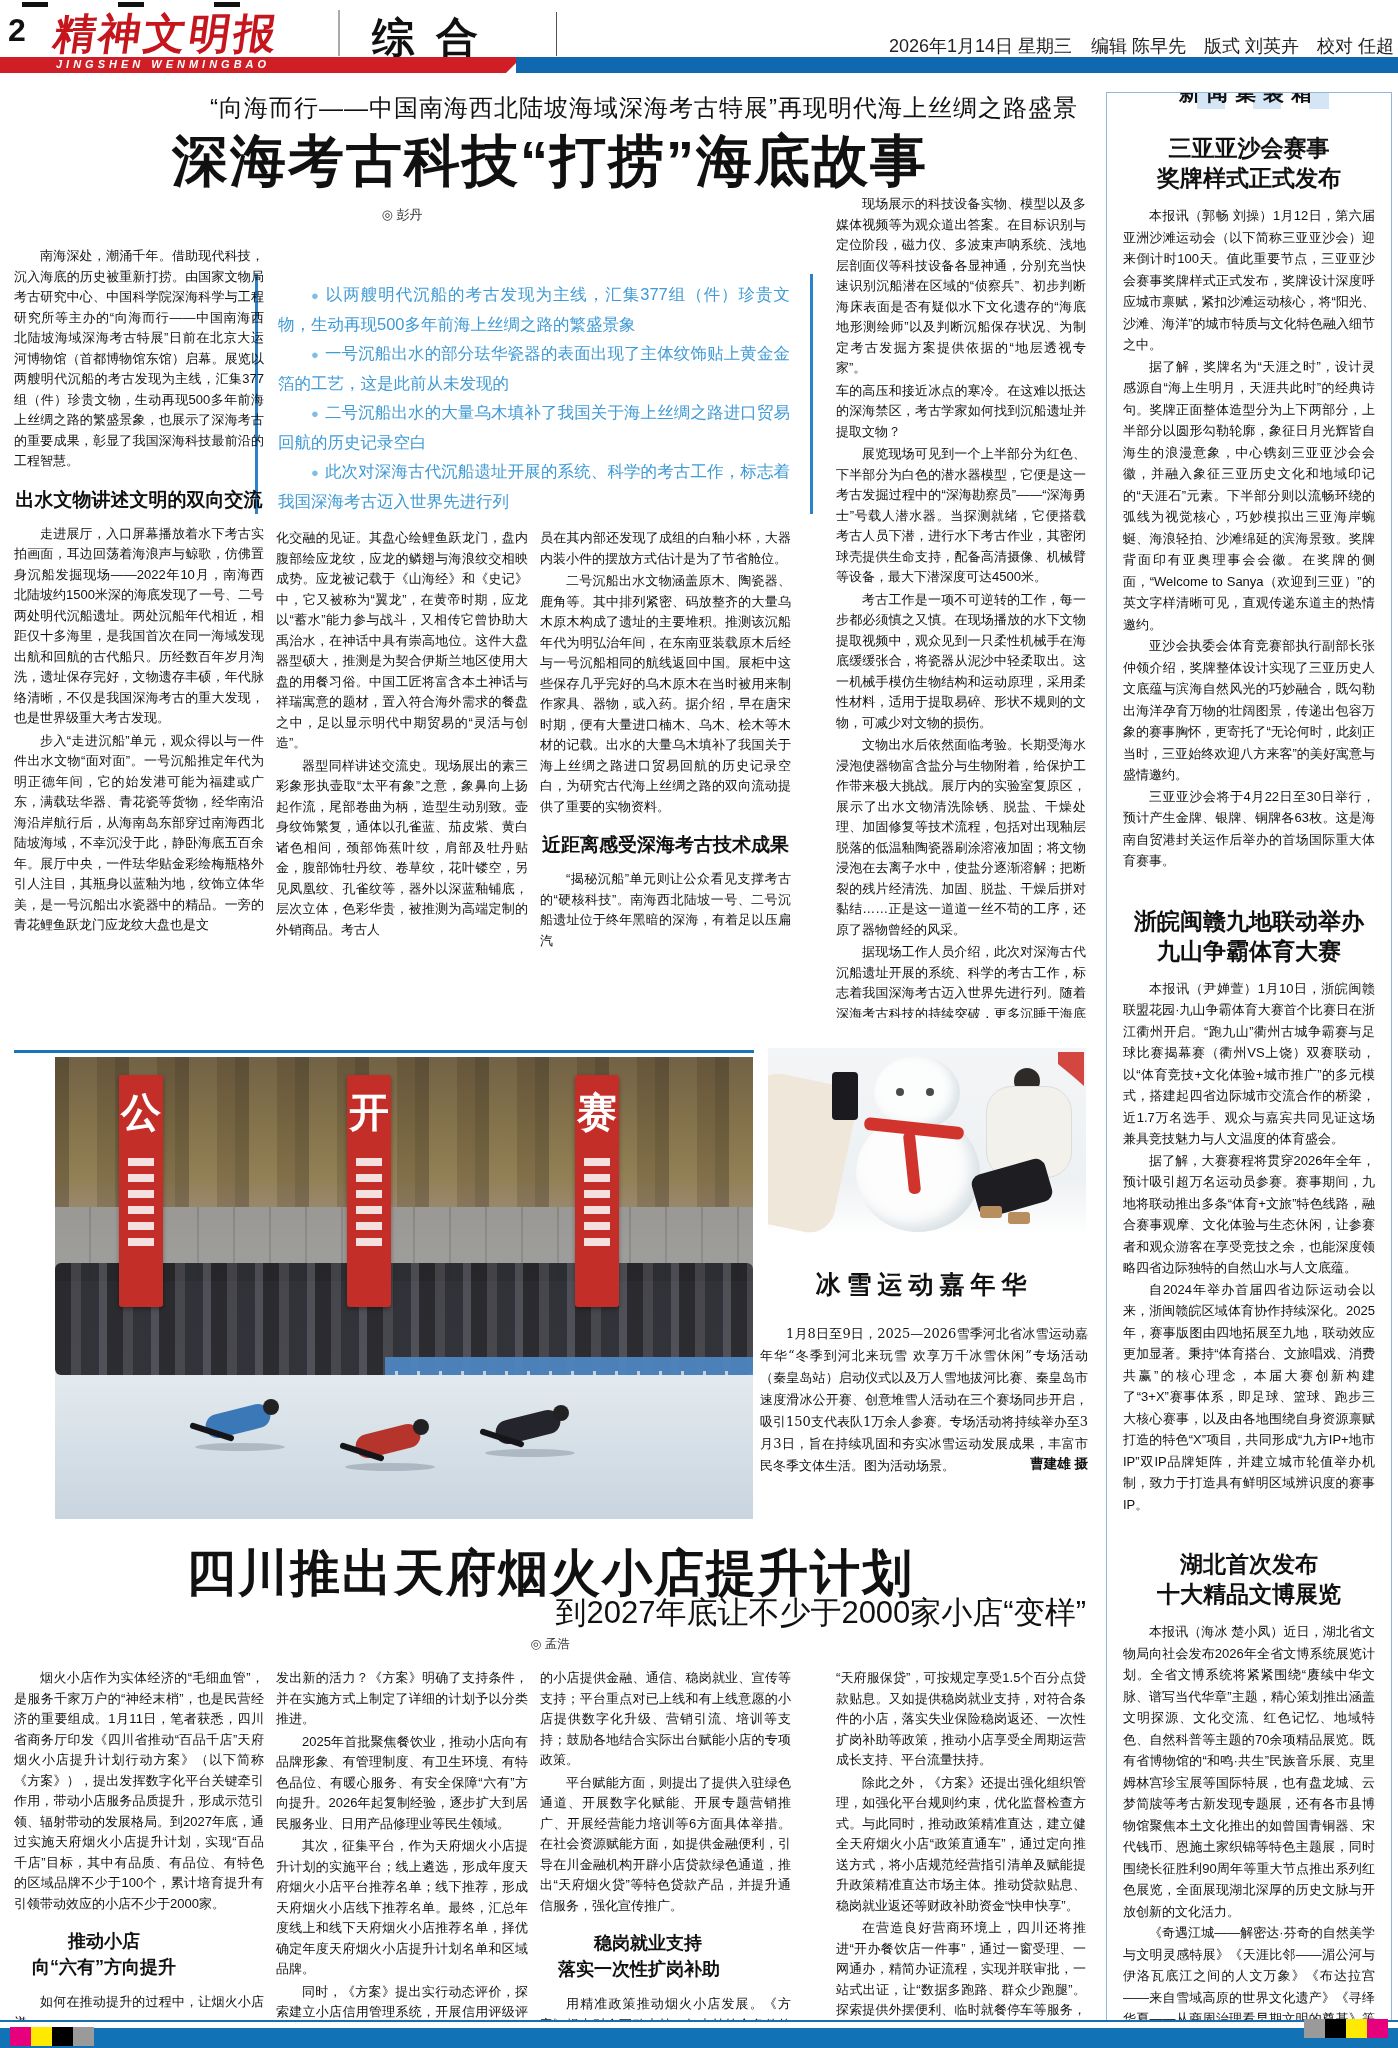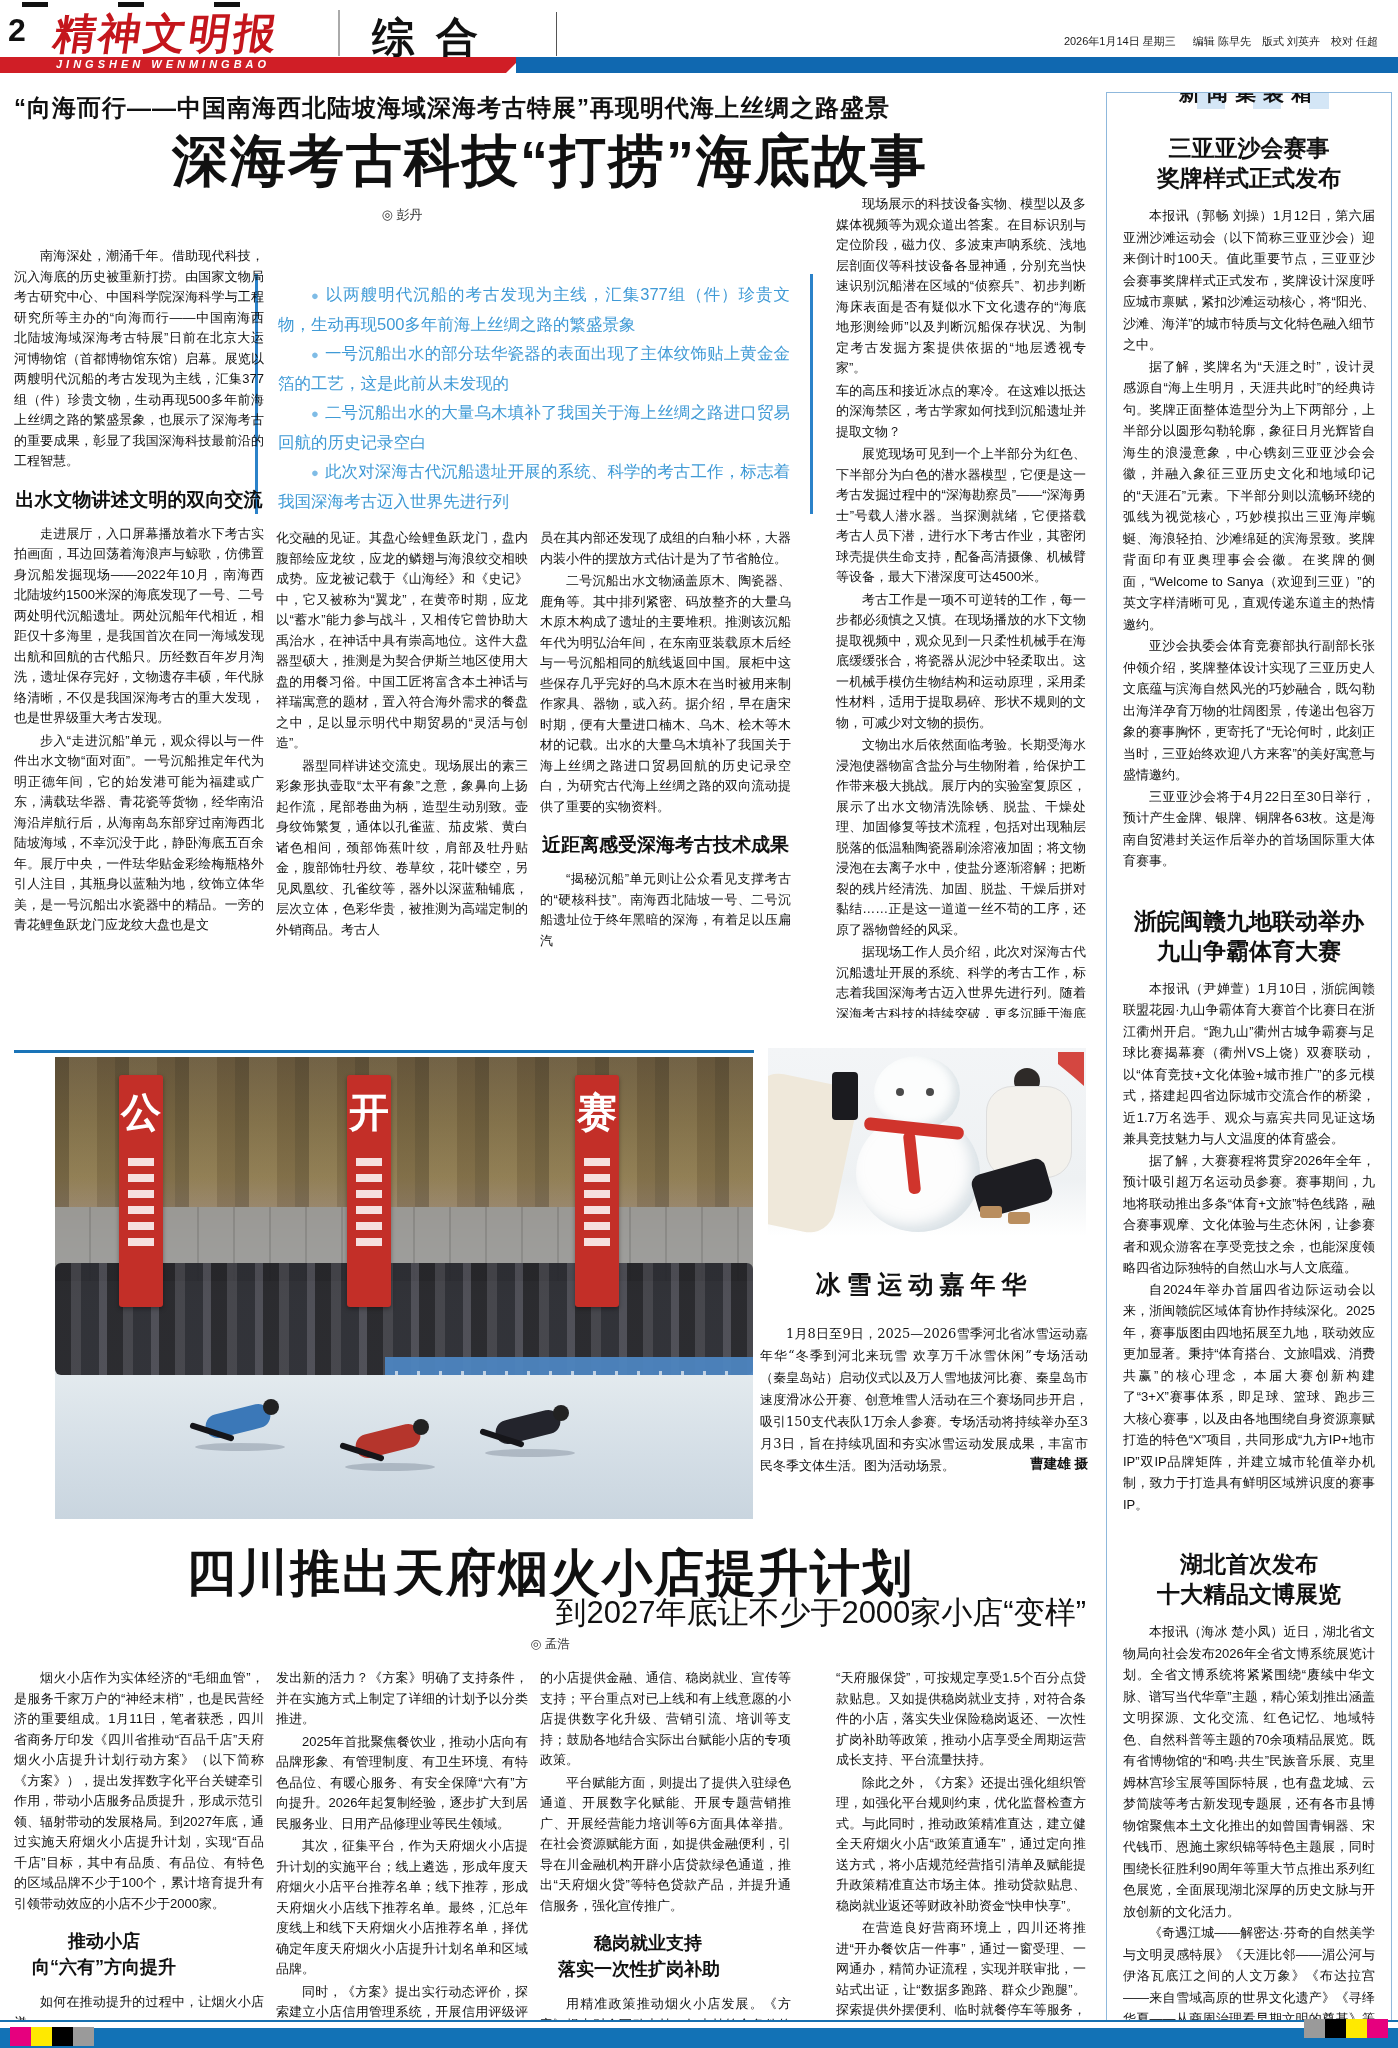--- a/index.html
+++ b/index.html
@@ -9,36 +9,36 @@
 
   
   #reg-top{position:absolute;left:22px;top:2px;display:flex;gap:70px;}
   #reg-top i{display:block;width:26px;height:5px;background:#111;}
   .pagenum{position:absolute;left:8px;top:12px;font-size:32px;font-weight:bold;}
   .masthead{position:absolute;left:54px;top:6px;font-family:"DejaVu Serif","Liberation Serif",serif;
             font-size:42px;font-weight:bold;color:#c4161c;transform:skewX(-8deg);letter-spacing:3px;white-space:nowrap;}
   .head-div1{position:absolute;left:338px;top:10px;width:2px;height:46px;background:#aaa;}
   .section-name{position:absolute;left:372px;top:10px;font-size:42px;font-weight:900;letter-spacing:22px;}
   .head-div2{position:absolute;left:556px;top:12px;width:1px;height:44px;background:#555;}
-  .dateline{position:absolute;right:20px;top:34px;font-size:11px;color:#222;white-space:nowrap;}
+  .dateline{position:absolute;right:4px;top:34px;font-size:18px;color:#222;white-space:nowrap;}
   .dateline b{font-weight:normal;margin-left:14px;}
   .bar-red{position:absolute;left:0;top:57px;width:522px;height:16px;background:#d01e26;
            clip-path:polygon(0 0,522px 0,506px 16px,0 16px);}
   .bar-red span{position:absolute;left:56px;top:1px;color:#fff;font-size:11px;font-weight:bold;
                 font-style:italic;letter-spacing:4px;}
   .bar-blue{position:absolute;left:516px;top:57px;width:882px;height:16px;background:#1068b0;}
 
   
   .bp{font-size:13px;line-height:20.5px;text-align:justify;text-indent:2em;margin:0 0 2px 0;}
   .colsub{font-size:19px;font-weight:bold;text-align:center;margin:16px 0 12px 0;line-height:24px;}
   .abs{position:absolute;overflow:hidden;}
 
   
-  .kicker{position:absolute;left:14px;top:92px;width:1072px;text-align:left;
-          font-size:24px;font-weight:700;letter-spacing:1px;}
+  .kicker{position:absolute;left:6px;top:92px;width:1072px;text-align:right;
+          font-size:24px;font-weight:400;letter-spacing:1px;}
   .headline1{position:absolute;left:14px;top:124px;width:1072px;text-align:center;
              font-size:56px;font-weight:900;letter-spacing:2px;}
   .byline1{position:absolute;left:14px;top:206px;width:776px;text-align:center;font-size:13px;color:#333;}
 
   .bulletbox{position:absolute;left:255px;top:274px;width:558px;height:240px;
              border-left:3px solid #2b82c9;border-right:3px solid #2b82c9;padding:6px 20px 0 20px;}
   .bulletbox p{font-size:16.5px;line-height:29px;color:#3f9ad6;text-align:justify;text-indent:2em;margin:0;}
   .bulletbox .dot{font-size:13px;margin-right:6px;color:#7fbce6;}
 
   

